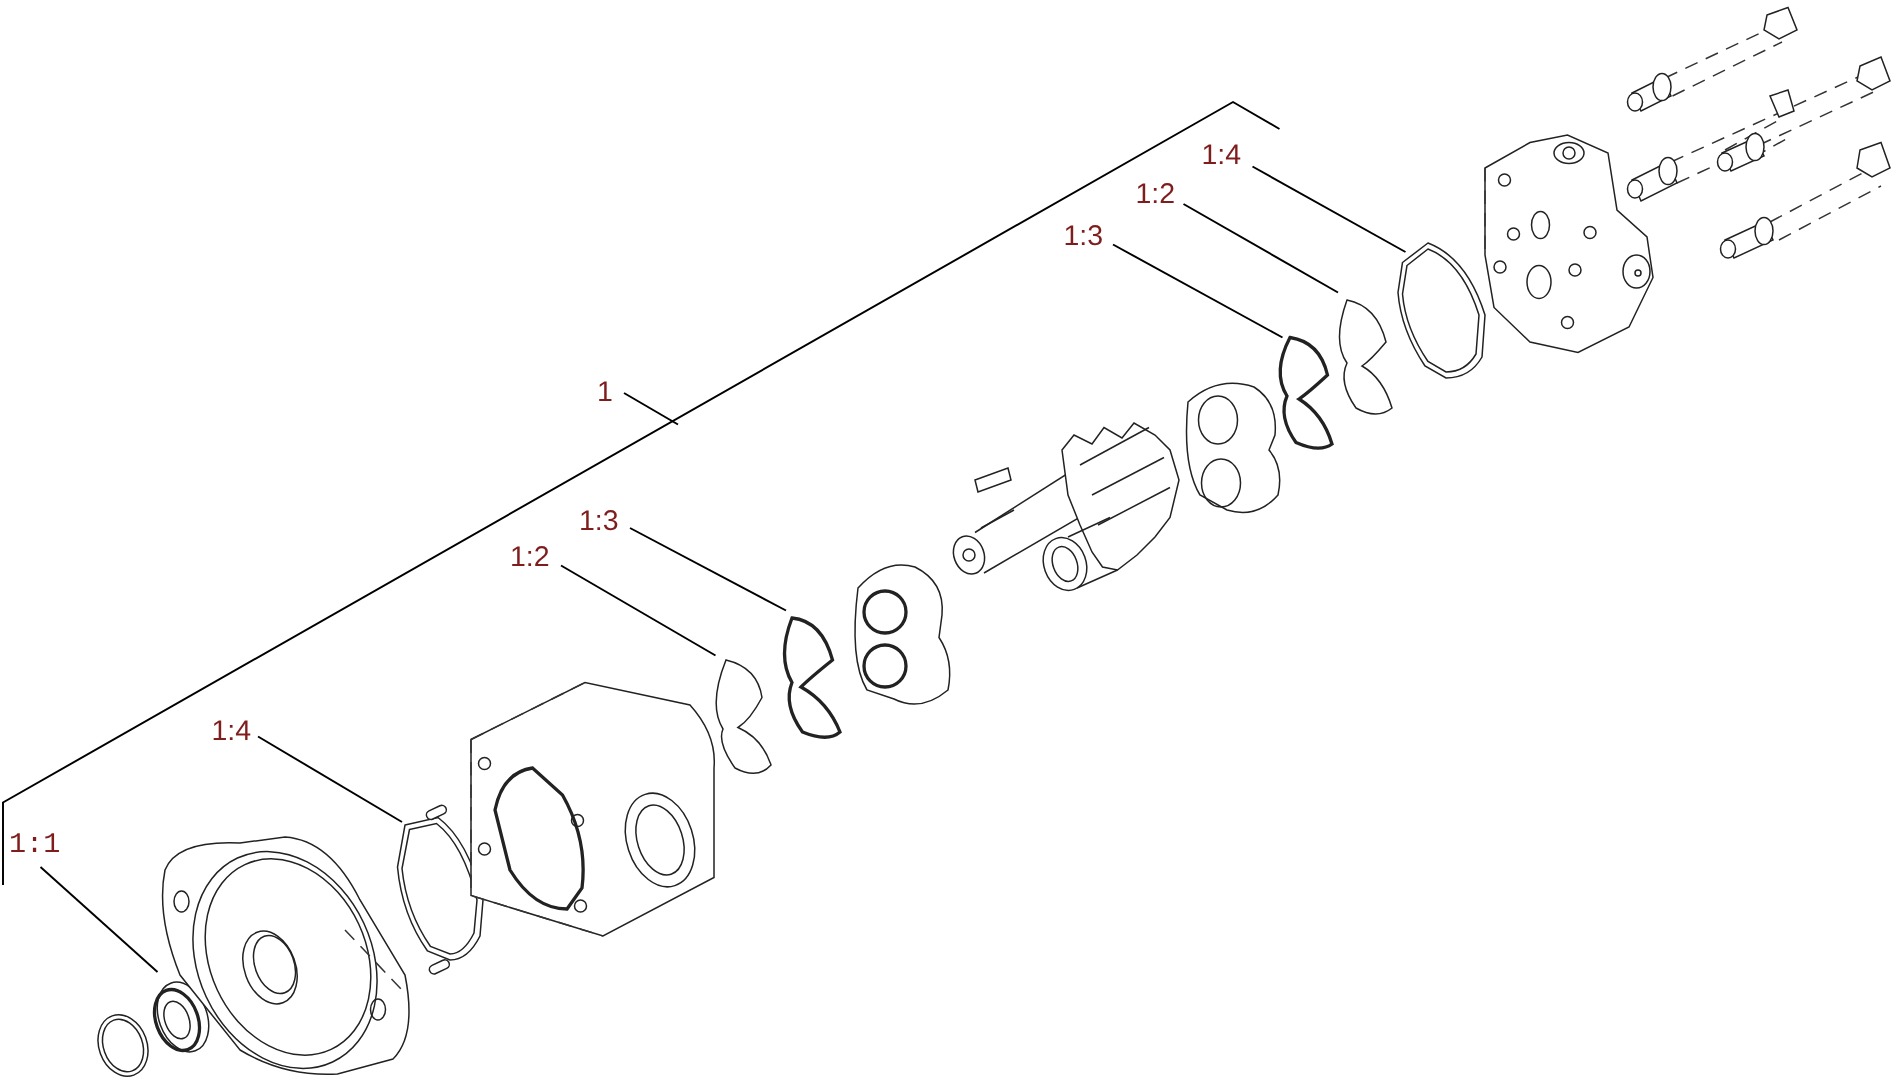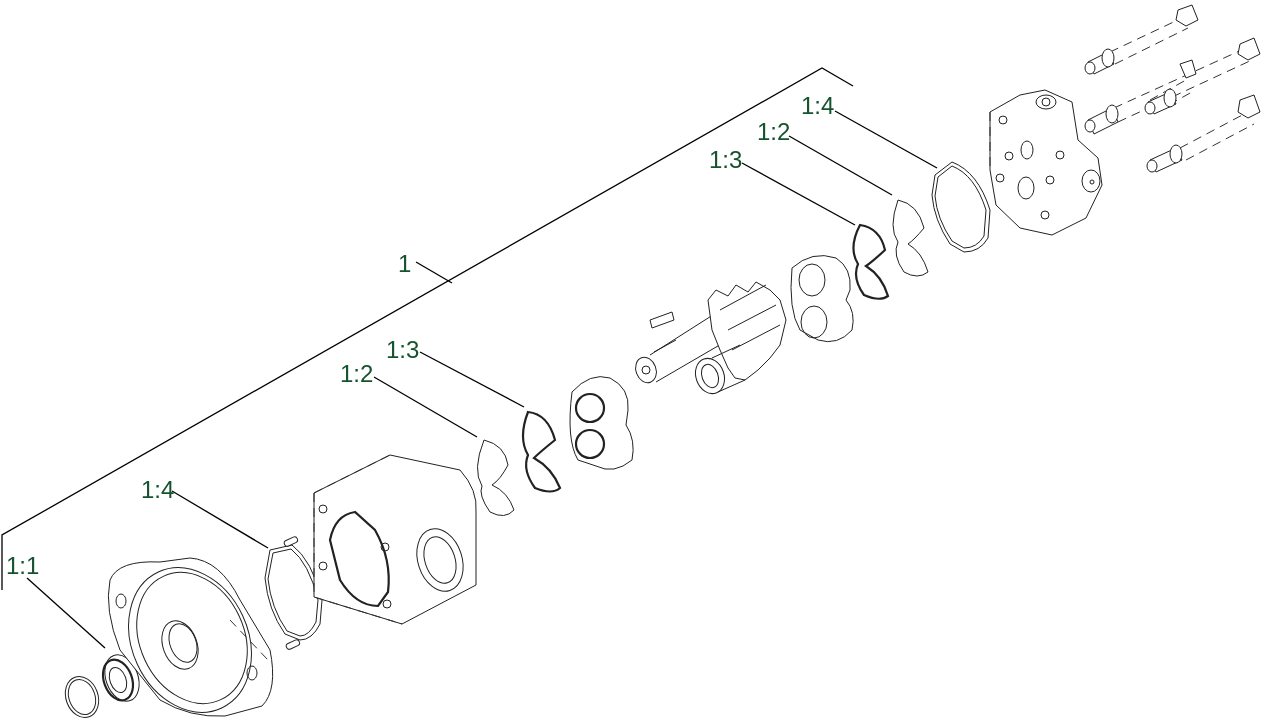--- a/index.html
+++ b/index.html
@@ -1,18 +1,18 @@
 <!DOCTYPE html>
 <html><head>
 <meta charset="utf-8">
 <style>
   html,body{margin:0;padding:0;background:#ffffff;}
   #stage{position:relative;width:1261px;height:721px;overflow:hidden;background:#fff;}
   svg{position:absolute;left:0;top:0;}
-  .callout{position:absolute;font-family:"Liberation Sans",sans-serif;font-size:24px;color:#14532d;line-height:1;white-space:nowrap;text-align:center;}
+  .callout{position:absolute;font-family:"Liberation Sans",sans-serif;font-size:19px;color:#7f1d1d;line-height:1;white-space:nowrap;text-align:center;}
   .ln{stroke:#000;stroke-width:1.3;fill:none;}
   .pt{stroke:#222;stroke-width:1;fill:#fff;}
   .pt2{stroke:#222;stroke-width:1;fill:none;}
   .dash{stroke:#333;stroke-width:1;fill:none;stroke-dasharray:9 6;}
   .thick{stroke:#222;stroke-width:2.2;fill:none;}
 </style>
 </head>
 <body>
 
 <div id="stage">
@@ -177,21 +177,21 @@
     <line class="dash" x1="1180" y1="148" x2="1248" y2="112"></line>
     <line class="dash" x1="1186" y1="160" x2="1254" y2="124"></line>
     <path class="pt" d="M1150,160 L1176,148 L1182,160 L1156,172 Z"></path>
     <ellipse class="pt" cx="1176" cy="154" rx="6" ry="9"></ellipse>
     <ellipse class="pt" cx="1152" cy="166" rx="5" ry="6"></ellipse>
     <path class="pt" d="M1240,100 L1254,95 L1260,112 L1248,118 L1238,112 Z"></path>
   </g>
 </svg>
 
   <div class="callout" style="left:398px;top:252px;">1</div>
-  <div class="callout" style="left:6px;top:554px;">1:1</div>
+  <div class="callout" style="left:6px;top:554px;font-family:Liberation Mono, monospace;">1:1</div>
   <div class="callout" style="left:141px;top:478px;">1:4</div>
   <div class="callout" style="left:340px;top:362px;">1:2</div>
   <div class="callout" style="left:386px;top:338px;">1:3</div>
   <div class="callout" style="left:709px;top:148px;">1:3</div>
   <div class="callout" style="left:757px;top:120px;">1:2</div>
   <div class="callout" style="left:801px;top:94px;">1:4</div>
 
 </div>
 
 </body></html>

